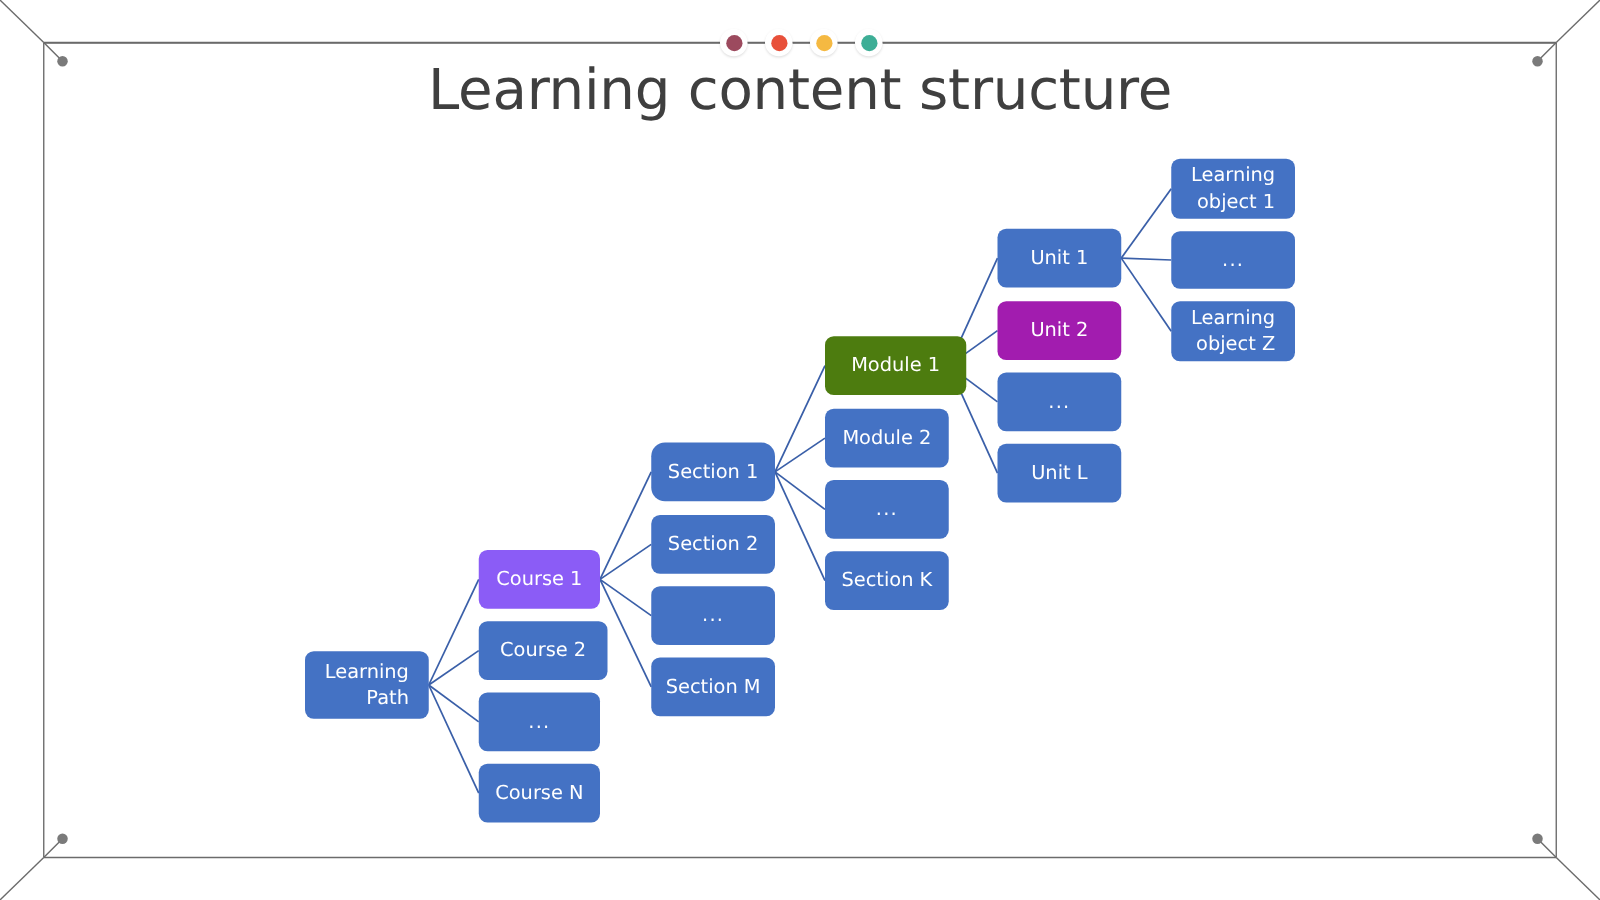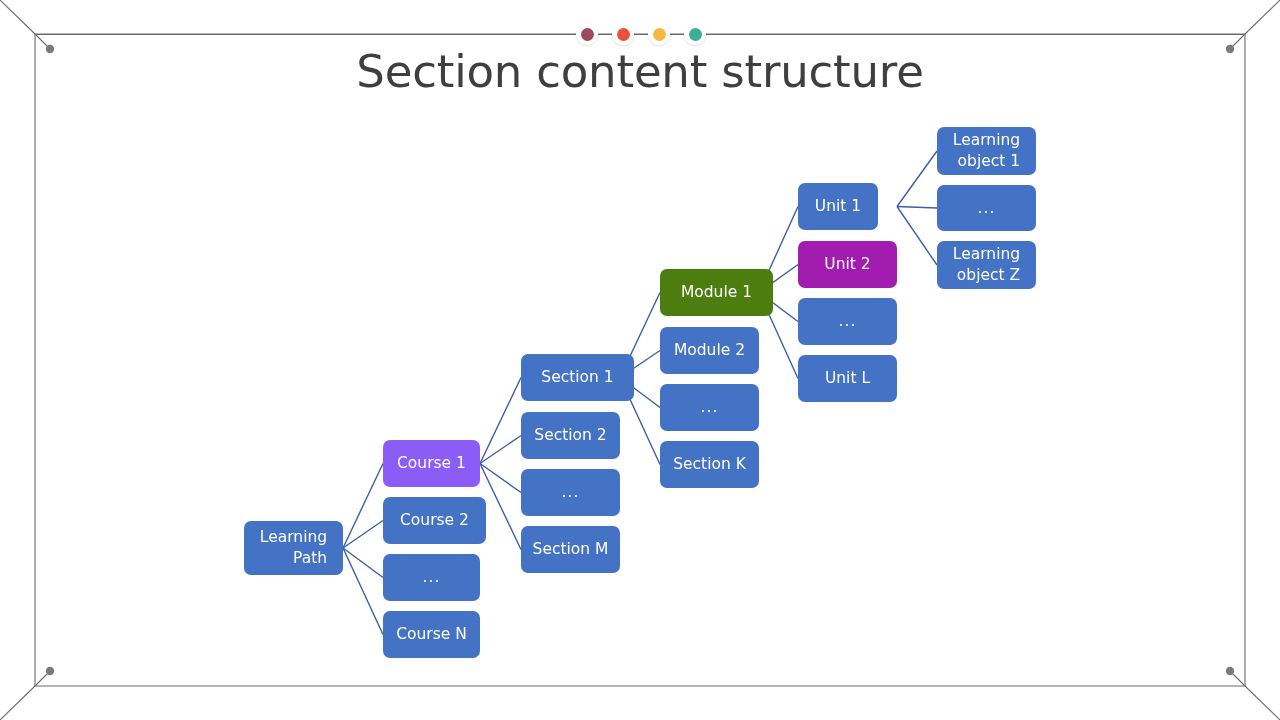--- a/index.html
+++ b/index.html
@@ -142,21 +142,21 @@
         <i style="background: rgb(232, 80, 58);"></i>
       </div>
       <div class="dot" style="left: 648px;">
         <i style="background: rgb(245, 185, 66);"></i>
       </div>
       <div class="dot" style="left: 684px;">
         <i style="background: rgb(61, 174, 150);"></i>
       </div>
     </div>
 
-  <div class="title">Section content structure</div>
+  <div class="title">Learning content structure</div>
 
   <div class="diagram">
     <svg class="conn-svg" id="conn-svg" viewBox="0 0 1280 720" xmlns="http://www.w3.org/2000/svg">
         <line x1="343" y1="548" x2="383" y2="463.5" stroke="#3A5FA8" stroke-width="1.4"></line>
         <line x1="343" y1="548" x2="383" y2="520.5" stroke="#3A5FA8" stroke-width="1.4"></line>
         <line x1="343" y1="548" x2="383" y2="577.5" stroke="#3A5FA8" stroke-width="1.4"></line>
         <line x1="343" y1="548" x2="383" y2="634.5" stroke="#3A5FA8" stroke-width="1.4"></line>
         <line x1="480" y1="463.5" x2="521" y2="377.5" stroke="#3A5FA8" stroke-width="1.4"></line>
         <line x1="480" y1="463.5" x2="521" y2="435.5" stroke="#3A5FA8" stroke-width="1.4"></line>
         <line x1="480" y1="463.5" x2="521" y2="492.5" stroke="#3A5FA8" stroke-width="1.4"></line>
@@ -173,29 +173,29 @@
         <line x1="897" y1="206.5" x2="937" y2="208" stroke="#3A5FA8" stroke-width="1.4"></line>
         <line x1="897" y1="206.5" x2="937" y2="265" stroke="#3A5FA8" stroke-width="1.4"></line>
       </svg>
     <div id="nodes-layer">
         <div class="node" style="left: 244px; top: 521px; width: 99px; height: 54px; background: rgb(68, 114, 196); color: rgb(255, 255, 255);"><span>Learning
 Path</span></div>
         <div class="node" style="left: 383px; top: 440px; width: 97px; height: 47px; background: #8b5cf6; color: rgb(255, 255, 255);"><span>Course 1</span></div>
         <div class="node" style="left: 383px; top: 497px; width: 103px; height: 47px; background: rgb(68, 114, 196); color: rgb(255, 255, 255);"><span>Course 2</span></div>
         <div class="node ellipsis" style="left: 383px; top: 554px; width: 97px; height: 47px; background: rgb(68, 114, 196); color: rgb(255, 255, 255);"><span>...</span></div>
         <div class="node" style="left: 383px; top: 611px; width: 97px; height: 47px; background: rgb(68, 114, 196); color: rgb(255, 255, 255);"><span>Course N</span></div>
-        <div class="node" style="left: 521px; top: 354px; width: 113px; height: 47px; background: rgb(68, 114, 196); color: rgb(255, 255, 255);"><span>Section 1</span></div>
+        <div class="node" style="left: 521px; top: 354px; width: 99px; height: 47px; background: rgb(68, 114, 196); color: rgb(255, 255, 255); border-radius: 11px;"><span>Section 1</span></div>
         <div class="node" style="left: 521px; top: 412px; width: 99px; height: 47px; background: rgb(68, 114, 196); color: rgb(255, 255, 255);"><span>Section 2</span></div>
         <div class="node ellipsis" style="left: 521px; top: 469px; width: 99px; height: 47px; background: rgb(68, 114, 196); color: rgb(255, 255, 255);"><span>...</span></div>
         <div class="node" style="left: 521px; top: 526px; width: 99px; height: 47px; background: rgb(68, 114, 196); color: rgb(255, 255, 255);"><span>Section M</span></div>
         <div class="node" style="left: 660px; top: 269px; width: 113px; height: 47px; background: #4d7c0f; color: rgb(255, 255, 255);"><span>Module 1</span></div>
         <div class="node" style="left: 660px; top: 327px; width: 99px; height: 47px; background: rgb(68, 114, 196); color: rgb(255, 255, 255);"><span>Module 2</span></div>
         <div class="node ellipsis" style="left: 660px; top: 384px; width: 99px; height: 47px; background: rgb(68, 114, 196); color: rgb(255, 255, 255);"><span>...</span></div>
         <div class="node" style="left: 660px; top: 441px; width: 99px; height: 47px; background: rgb(68, 114, 196); color: rgb(255, 255, 255);"><span>Section K</span></div>
-        <div class="node" style="left: 798px; top: 183px; width: 80px; height: 47px; background: rgb(68, 114, 196); color: rgb(255, 255, 255);"><span>Unit 1</span></div>
+        <div class="node" style="left: 798px; top: 183px; width: 99px; height: 47px; background: rgb(68, 114, 196); color: rgb(255, 255, 255);"><span>Unit 1</span></div>
         <div class="node" style="left: 798px; top: 241px; width: 99px; height: 47px; background: #a21caf; color: rgb(255, 255, 255);"><span>Unit 2</span></div>
         <div class="node ellipsis" style="left: 798px; top: 298px; width: 99px; height: 47px; background: rgb(68, 114, 196); color: rgb(255, 255, 255);"><span>...</span></div>
         <div class="node" style="left: 798px; top: 355px; width: 99px; height: 47px; background: rgb(68, 114, 196); color: rgb(255, 255, 255);"><span>Unit L</span></div>
         <div class="node" style="left: 937px; top: 127px; width: 99px; height: 48px; background: rgb(68, 114, 196); color: rgb(255, 255, 255);"><span>Learning
 object 1</span></div>
         <div class="node ellipsis" style="left: 937px; top: 185px; width: 99px; height: 46px; background: rgb(68, 114, 196); color: rgb(255, 255, 255);"><span>...</span></div>
         <div class="node" style="left: 937px; top: 241px; width: 99px; height: 48px; background: rgb(68, 114, 196); color: rgb(255, 255, 255);"><span>Learning
 object Z</span></div>
       </div>
   </div>

